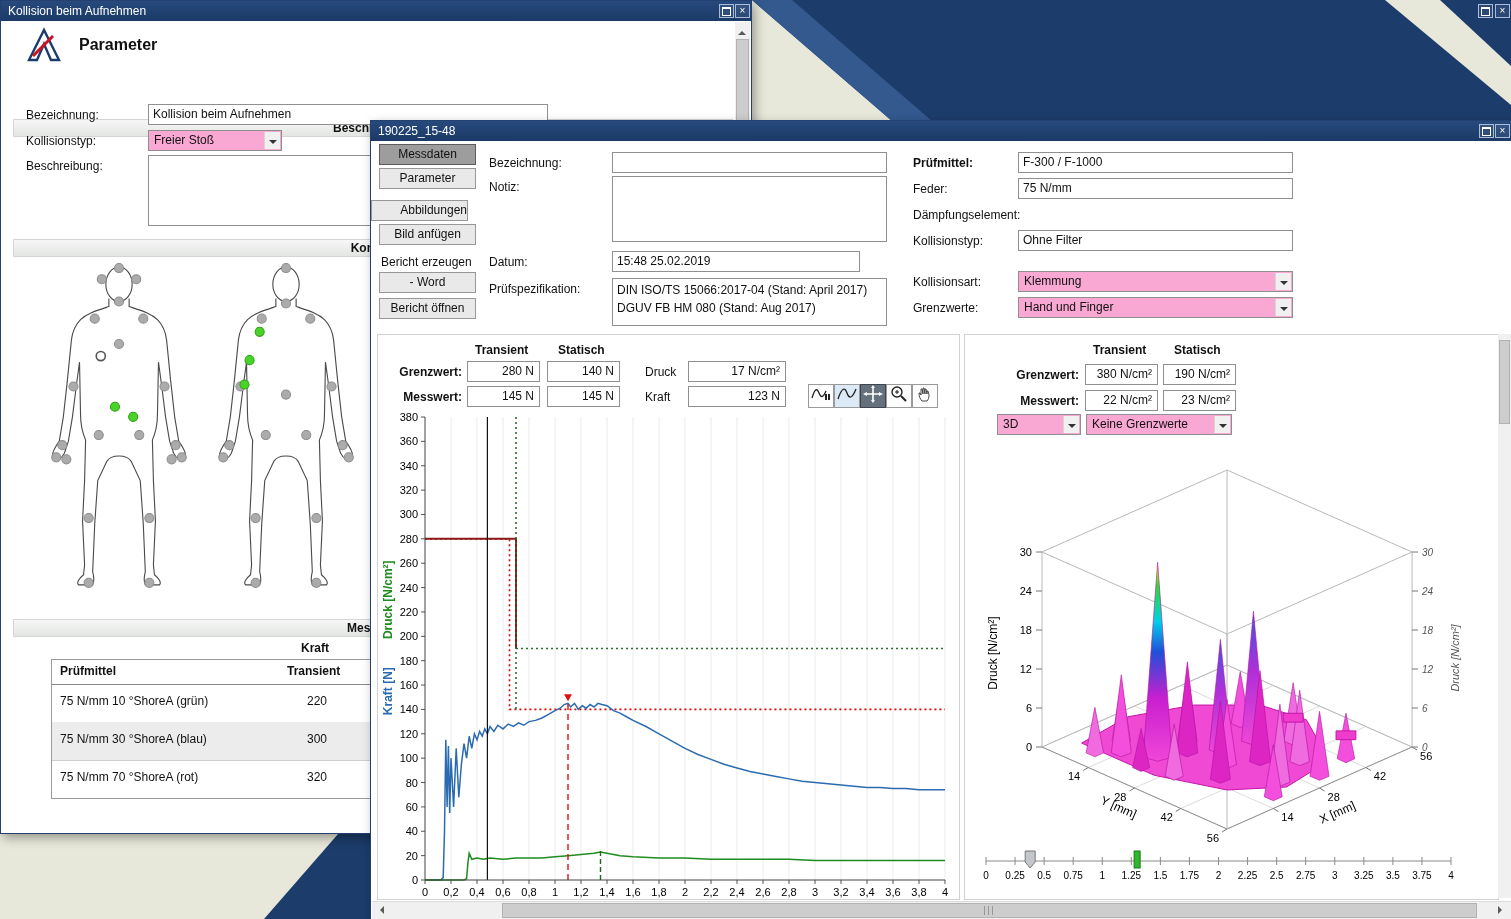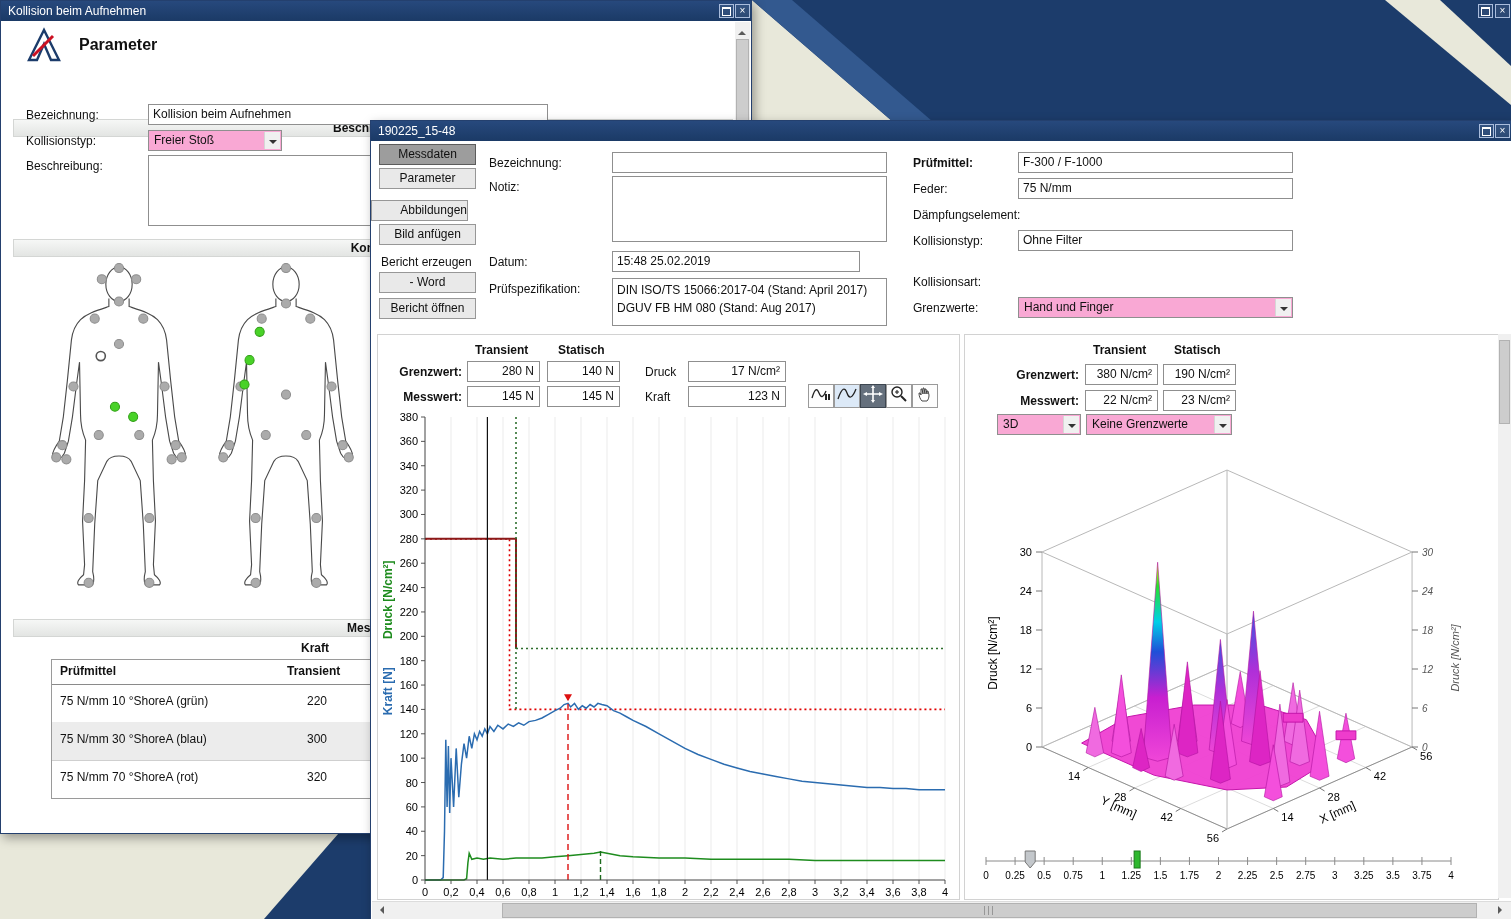--- a/index.html
+++ b/index.html
@@ -197,20 +197,26 @@
     </div>
 
     <div class="lb" style="left:542px;top:35px;font-weight:bold;">Prüfmittel:</div>
     <div class="tb" style="left:647px;top:31px;width:275px;height:21px;"><span>F-300 / F-1000</span></div>
     <div class="lb" style="left:542px;top:61px;">Feder:</div>
     <div class="tb" style="left:647px;top:57px;width:275px;height:21px;"><span>75 N/mm</span></div>
     <div class="lb" style="left:542px;top:87px;">Dämpfungselement:</div>
     <div class="lb" style="left:542px;top:113px;">Kollisionstyp:</div>
     <div class="tb" style="left:647px;top:109px;width:275px;height:21px;"><span>Ohne Filter</span></div>
     <div class="lb" style="left:542px;top:154px;">Kollisionsart:</div>
+    <div class="dd" style="left:647px;top:150px;width:275px;">
+      <span>Klemmung</span>
+      <div class="arr">
+          <div class="tri"></div>
+        </div>
+    </div>
     <div class="lb" style="left:542px;top:180px;">Grenzwerte:</div>
     <div class="dd" style="left:647px;top:176px;width:275px;">
       <span>Hand und Finger</span>
       <div class="arr">
           <div class="tri"></div>
         </div>
     </div>
 
     <div class="panel" style="left:6px;top:213px;width:581px;height:564px;">
       <div class="lb bd" style="left:97px;top:8px;">Transient</div>

